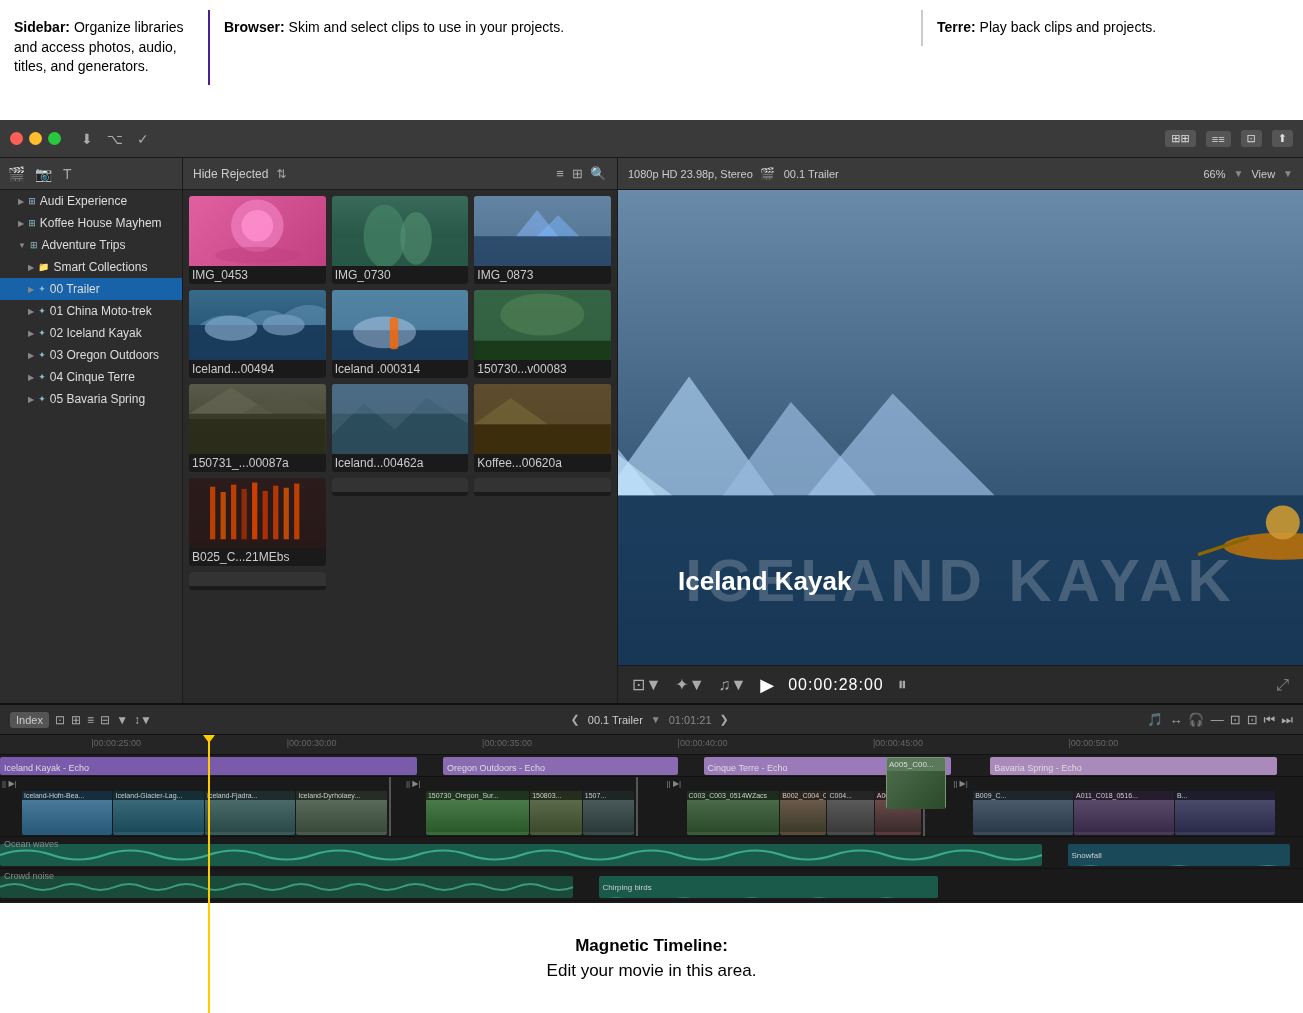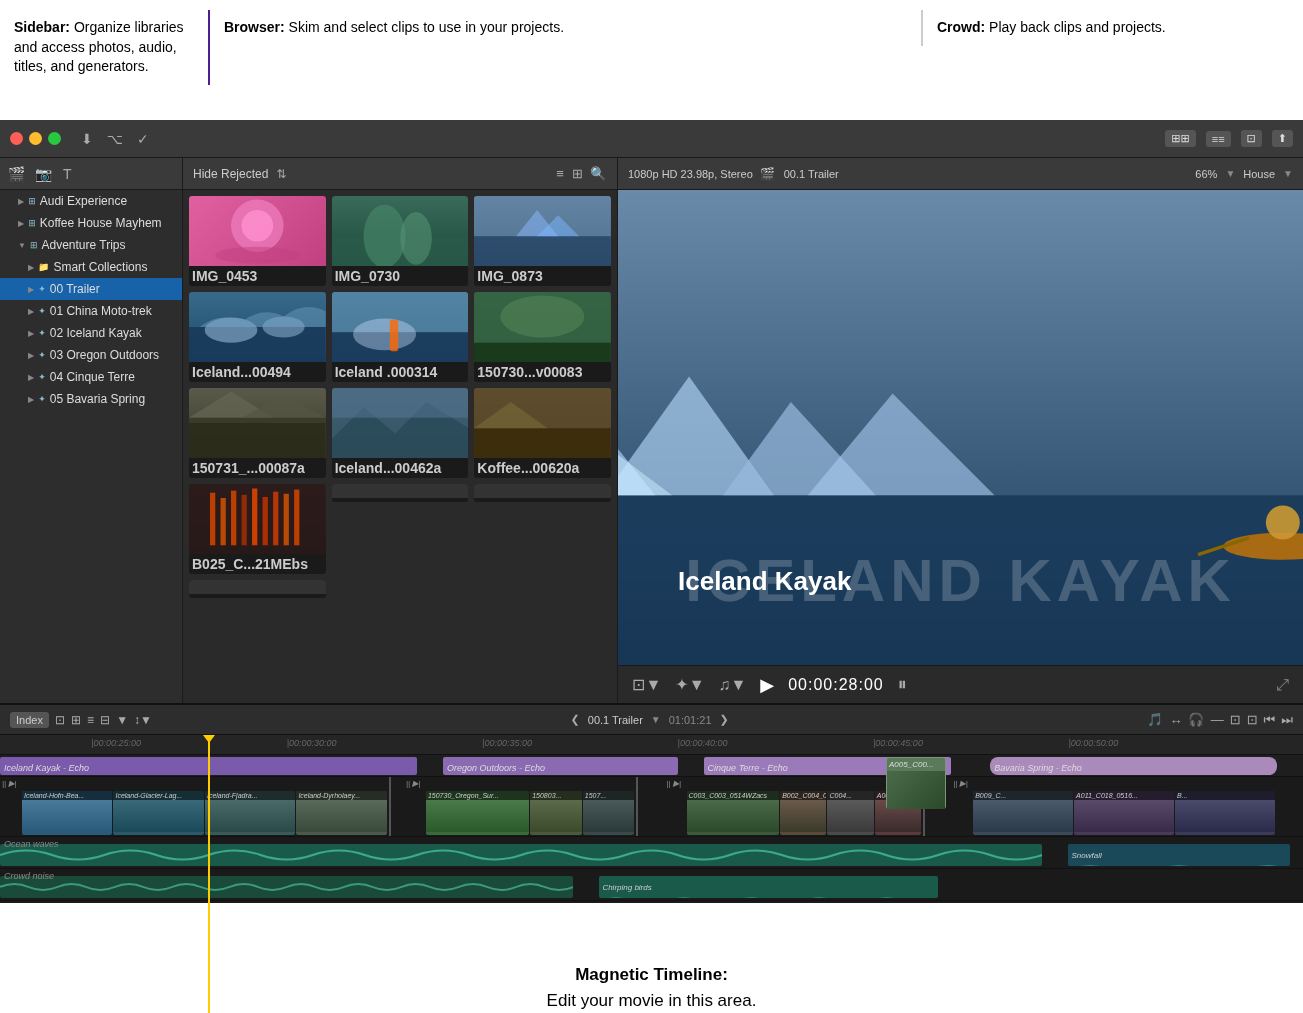--- a/index.html
+++ b/index.html
@@ -183,27 +183,26 @@
       overflow: hidden;
     }
     .clip-thumb-img {
       width: 100%;
       height: 70px;
       background: #333;
       position: relative;
       overflow: hidden;
     }
     .clip-thumb-label {
-      font-size: 14px;
+      font-size: 12px;
       color: #ccc;
       padding: 2px 3px;
       white-space: nowrap;
       overflow: hidden;
       text-overflow: ellipsis;
-      font-weight: bold;
     }
 
     
     .viewer {
       flex: 1;
       background: #1a1a1a;
       display: flex;
       flex-direction: column;
     }
     .viewer-toolbar {
@@ -376,21 +375,21 @@
 <div class="annotation-area">
   <div class="annotation-sidebar">
     <strong>Sidebar:</strong>
     <span>Organize libraries and access photos, audio, titles, and generators.</span>
   </div>
   <div class="annotation-browser">
     <strong>Browser:</strong>
     <span>Skim and select clips to use in your projects.</span>
   </div>
   <div class="annotation-viewer">
-    <strong>Crowd:</strong>
+    <strong>Terre:</strong>
     <span>Play back clips and projects.</span>
   </div>
 </div>
 
 <div class="app">
 
   <div class="titlebar">
     <div class="traffic-lights">
       <div class="tl tl-red"></div>
       <div class="tl tl-yellow"></div>
@@ -611,21 +610,21 @@
     </div>
 
     <div class="viewer">
       <div class="viewer-toolbar">
         <span style="font-size:11px;">1080p HD 23.98p, Stereo</span>
         <span style="font-size:12px;">🎬</span>
         <span style="font-size:11px;">00.1 Trailer</span>
         <div class="viewer-toolbar-right">
           <span style="font-size:11px;">66%</span>
           <span style="color:#888;font-size:10px;">▼</span>
-          <span style="font-size:11px;cursor:pointer;">House</span>
+          <span style="font-size:11px;cursor:pointer;">View</span>
           <span style="color:#888;font-size:10px;">▼</span>
         </div>
       </div>
       <div class="viewer-canvas">
         <div class="viewer-image">
           <svg width="100%" height="100%" viewBox="0 0 580 280" preserveAspectRatio="xMidYMid slice" style="position:absolute;top:0;left:0;">
 
             <defs>
               <linearGradient id="skyGrad" x1="0" y1="0" x2="0" y2="1">
                 <stop offset="0%" stop-color="#6a8aaa"></stop>
@@ -691,21 +690,21 @@
         <span class="tl-tb-btn">↔</span>
         <span class="tl-tb-btn">🎧</span>
         <span class="tl-tb-btn">—</span>
         <span class="tl-tb-btn">⊡</span>
         <span class="tl-tb-btn">⊡</span>
         <span class="tl-tb-btn">⏮</span>
         <span class="tl-tb-btn">⏭</span>
       </div>
     </div>
 
-    <div class="timeline-area" style="position:relative;overflow:hidden;font-style:italic;">
+    <div class="timeline-area" style="position:relative;overflow:hidden;">
 
       <div class="timeline-ruler" style="position:relative;height:20px;background:#252525;border-bottom:1px solid #111;">
         <span class="ruler-mark" style="left:7%;">|00:00:25:00</span>
         <span class="ruler-mark" style="left:22%;">|00:00:30:00</span>
         <span class="ruler-mark" style="left:37%;">|00:00:35:00</span>
         <span class="ruler-mark" style="left:52%;">|00:00:40:00</span>
         <span class="ruler-mark" style="left:67%;">|00:00:45:00</span>
         <span class="ruler-mark" style="left:82%;">|00:00:50:00</span>
       </div>
 
@@ -717,21 +716,21 @@
       <div style="height:22px;position:relative;border-bottom:1px solid #111;background:#1e1e1e;">
         <div class="echo-bar" style="left:0%;width:32%;background:#7a5aaa;top:2px;height:18px;border-radius:2px;">
           <span style="font-size:9px;color:#ddd;padding:2px 4px;white-space:nowrap;">Iceland Kayak - Echo</span>
         </div>
         <div class="echo-bar" style="left:34%;width:18%;background:#8a6ab0;top:2px;height:18px;border-radius:2px;">
           <span style="font-size:9px;color:#ddd;padding:2px 4px;white-space:nowrap;">Oregon Outdoors - Echo</span>
         </div>
         <div class="echo-bar" style="left:54%;width:19%;background:#9a7ab8;top:2px;height:18px;border-radius:2px;">
           <span style="font-size:9px;color:#ddd;padding:2px 4px;white-space:nowrap;">Cinque Terre - Echo</span>
         </div>
-        <div class="echo-bar" style="left:76%;width:22%;background:#aa8aba;top:2px;height:18px;border-radius:8px;">
+        <div class="echo-bar" style="left:76%;width:22%;background:#aa8aba;top:2px;height:18px;border-radius:2px;">
           <span style="font-size:9px;color:#ddd;padding:2px 4px;white-space:nowrap;">Bavaria Spring - Echo</span>
         </div>
       </div>
 
       <div style="height:60px;position:relative;border-bottom:1px solid #111;background:#1a1a1a;">
 
         <div style="position:absolute;left:0;top:0;width:30%;height:100%;border-right:2px solid #555;">
           <span style="position:absolute;left:2px;top:2px;font-size:8px;color:#888;z-index:2;">|| ▶|</span>
 
           <div style="position:absolute;top:14px;left:22px;right:2px;height:44px;display:flex;gap:1px;">
@@ -854,19 +853,19 @@
 
       <div class="playhead" style="left:16%;">
         <div class="playhead-marker"></div>
       </div>
 
       <div class="scroll-bar-strip"></div>
     </div>
   </div>
 </div>
 
-<div style="position:absolute;bottom:0;left:0;right:0;height:110px;background:#fff;display:flex;align-items:flex-end;justify-content:center;">
+<div style="position:absolute;bottom:0;left:0;right:0;height:110px;background:#fff;display:flex;align-items:center;justify-content:center;">
   <div style="font-size:17px;color:#000;text-align:center;line-height:1.5;">
     <strong>Magnetic Timeline:</strong>
     <br>
     <span>Edit your movie in this area.</span>
   </div>
 </div>
 
 </body></html>

